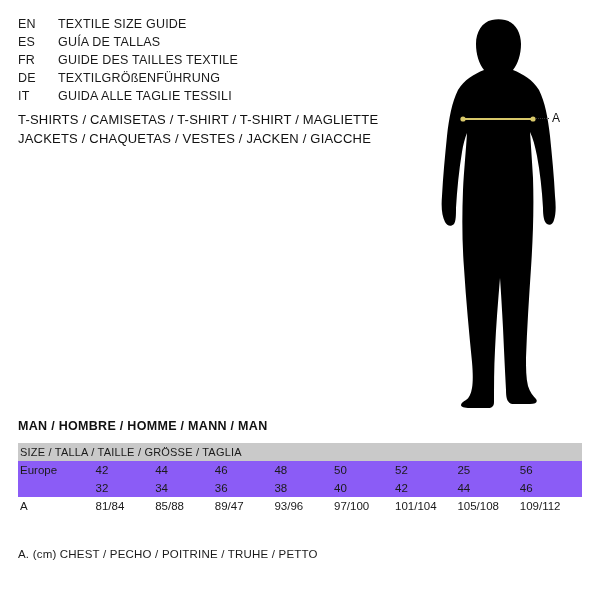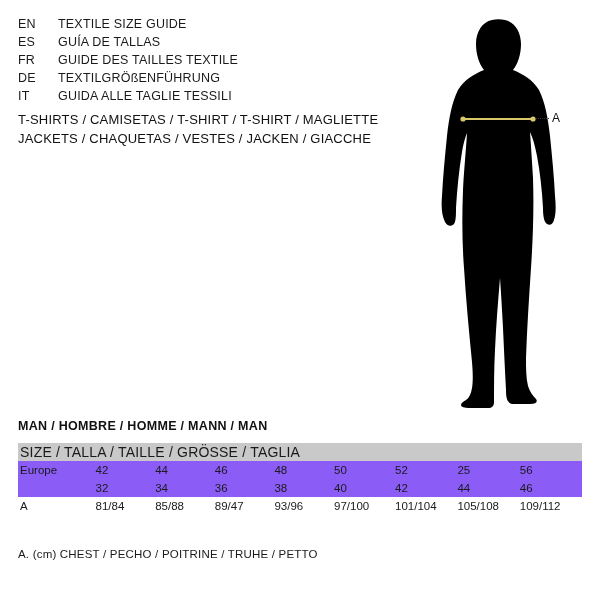--- a/index.html
+++ b/index.html
@@ -110,21 +110,21 @@
     color: #1a1a1a;
   }
   table.size-table td {
     padding: 0;
     height: 18px;
     vertical-align: middle;
     white-space: nowrap;
   }
   .row-header td {
     background: #c9c9c9;
-    font-size: 14px;
+    font-size: 11px;
     letter-spacing: .2px;
     height: 17px;
   }
   .row-alt td {
     background: #8b5cf6;
   }
   .row-plain td {
     background: #ffffff;
   }
   .col-label {

